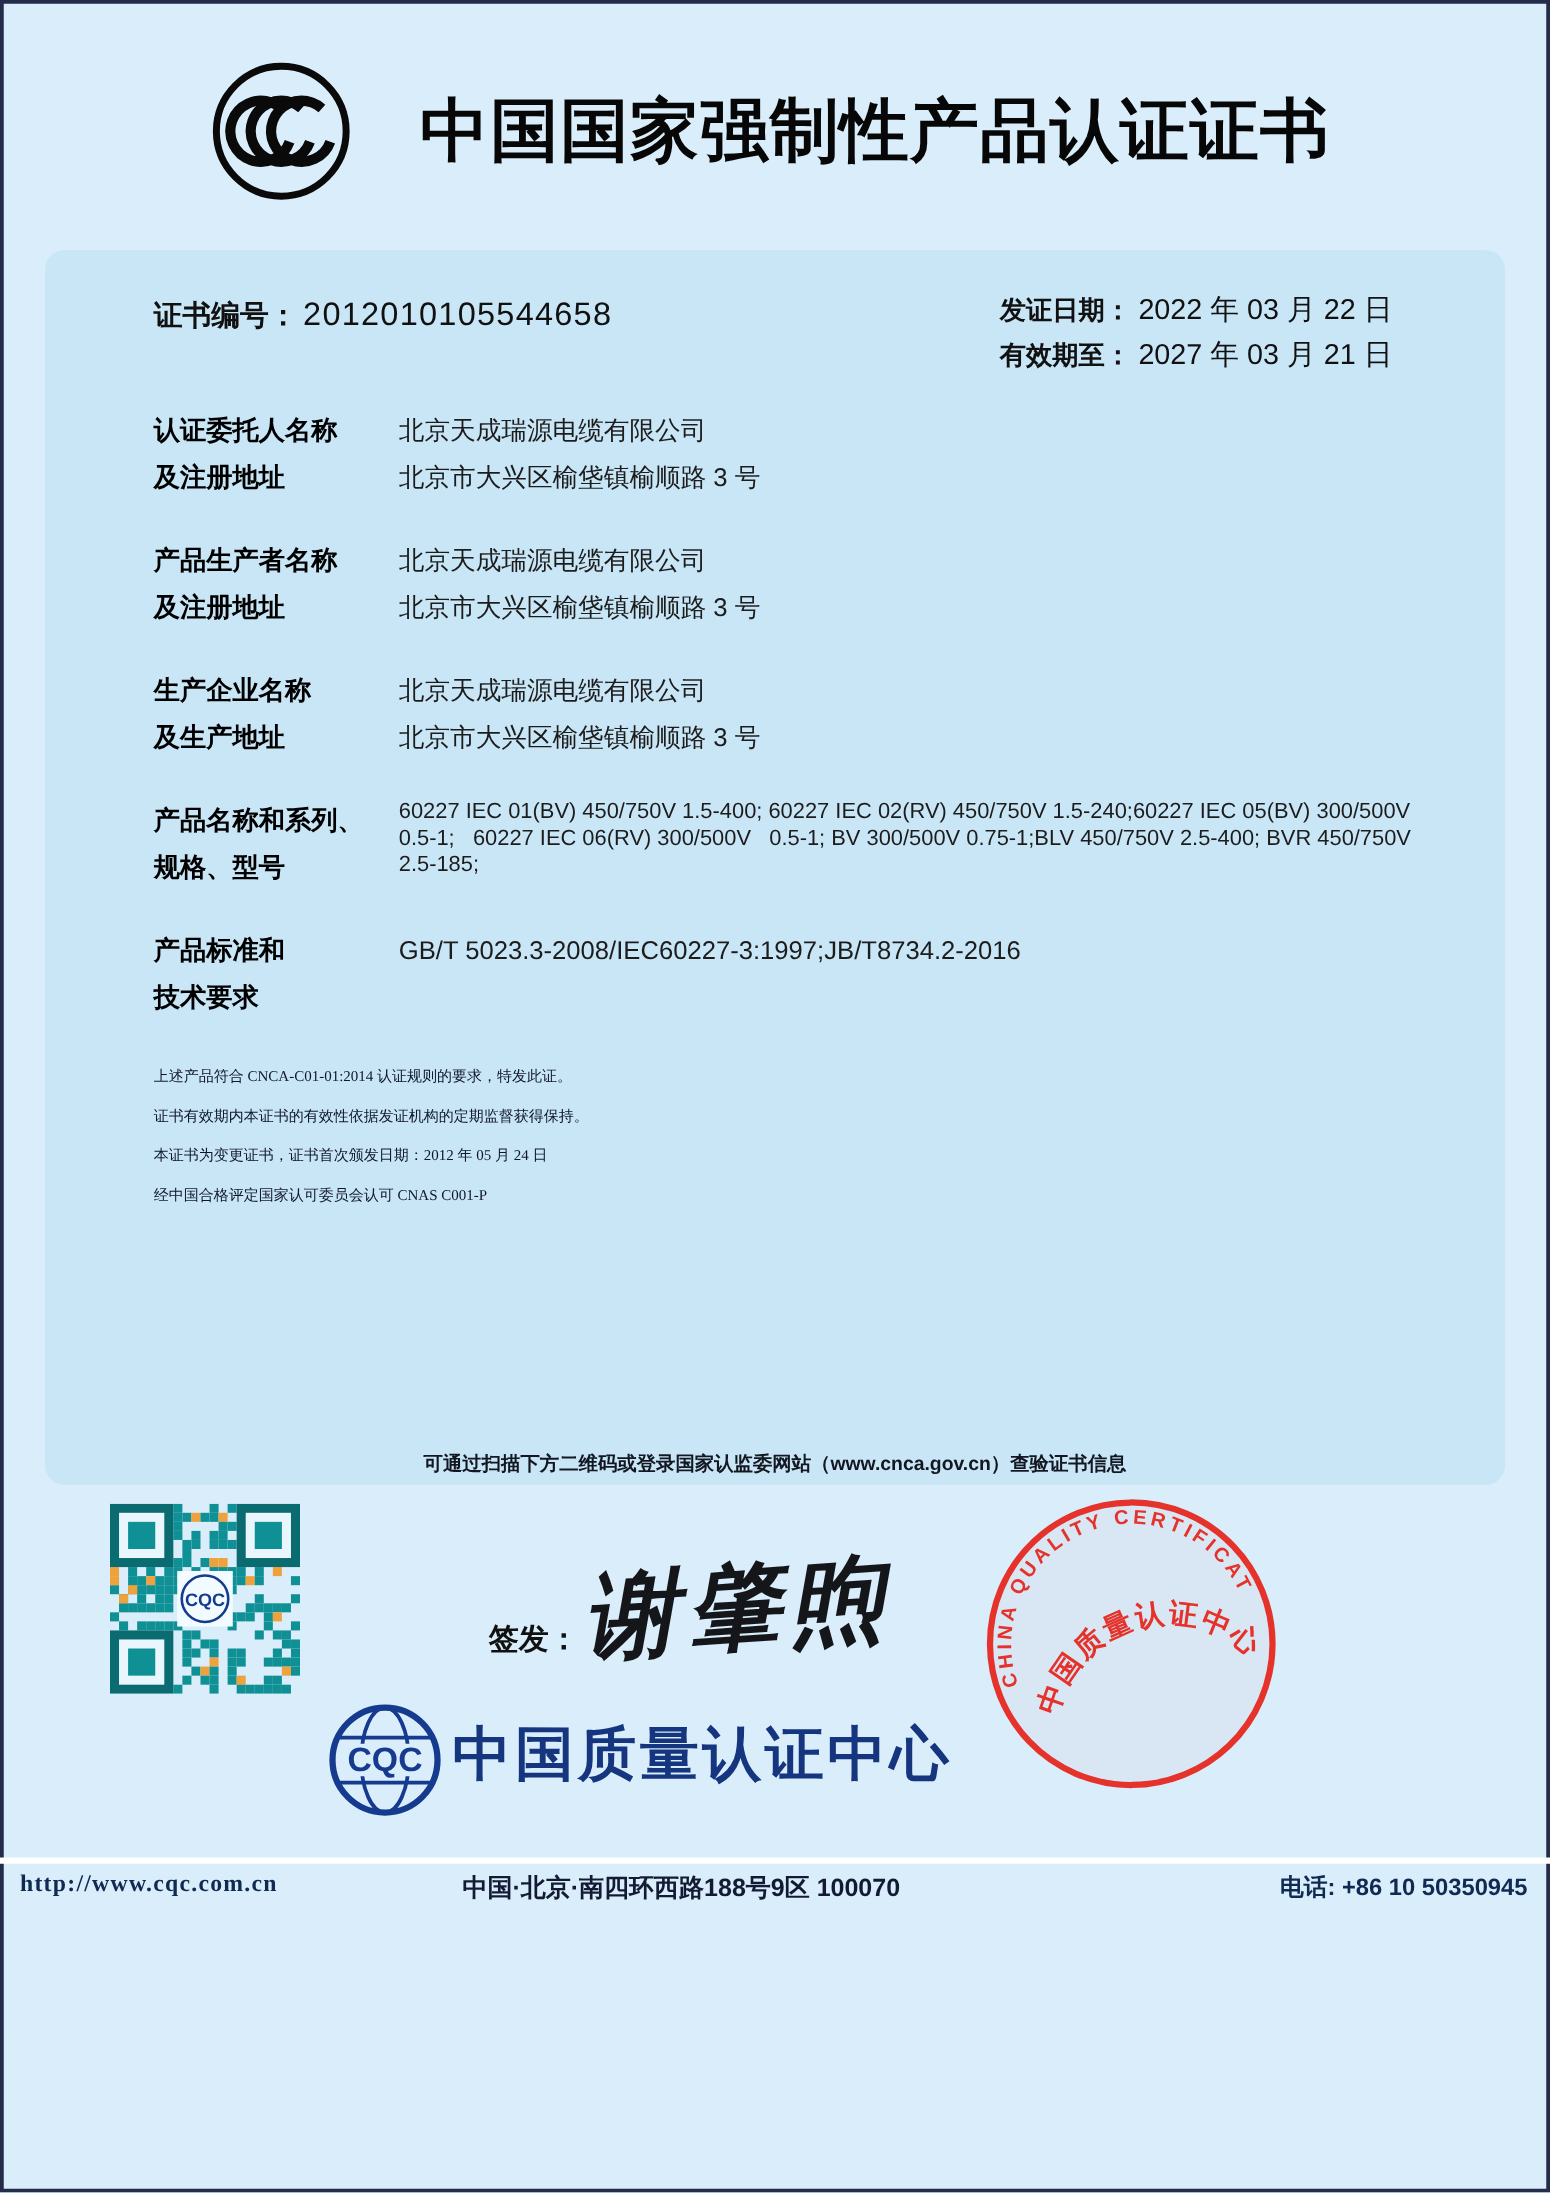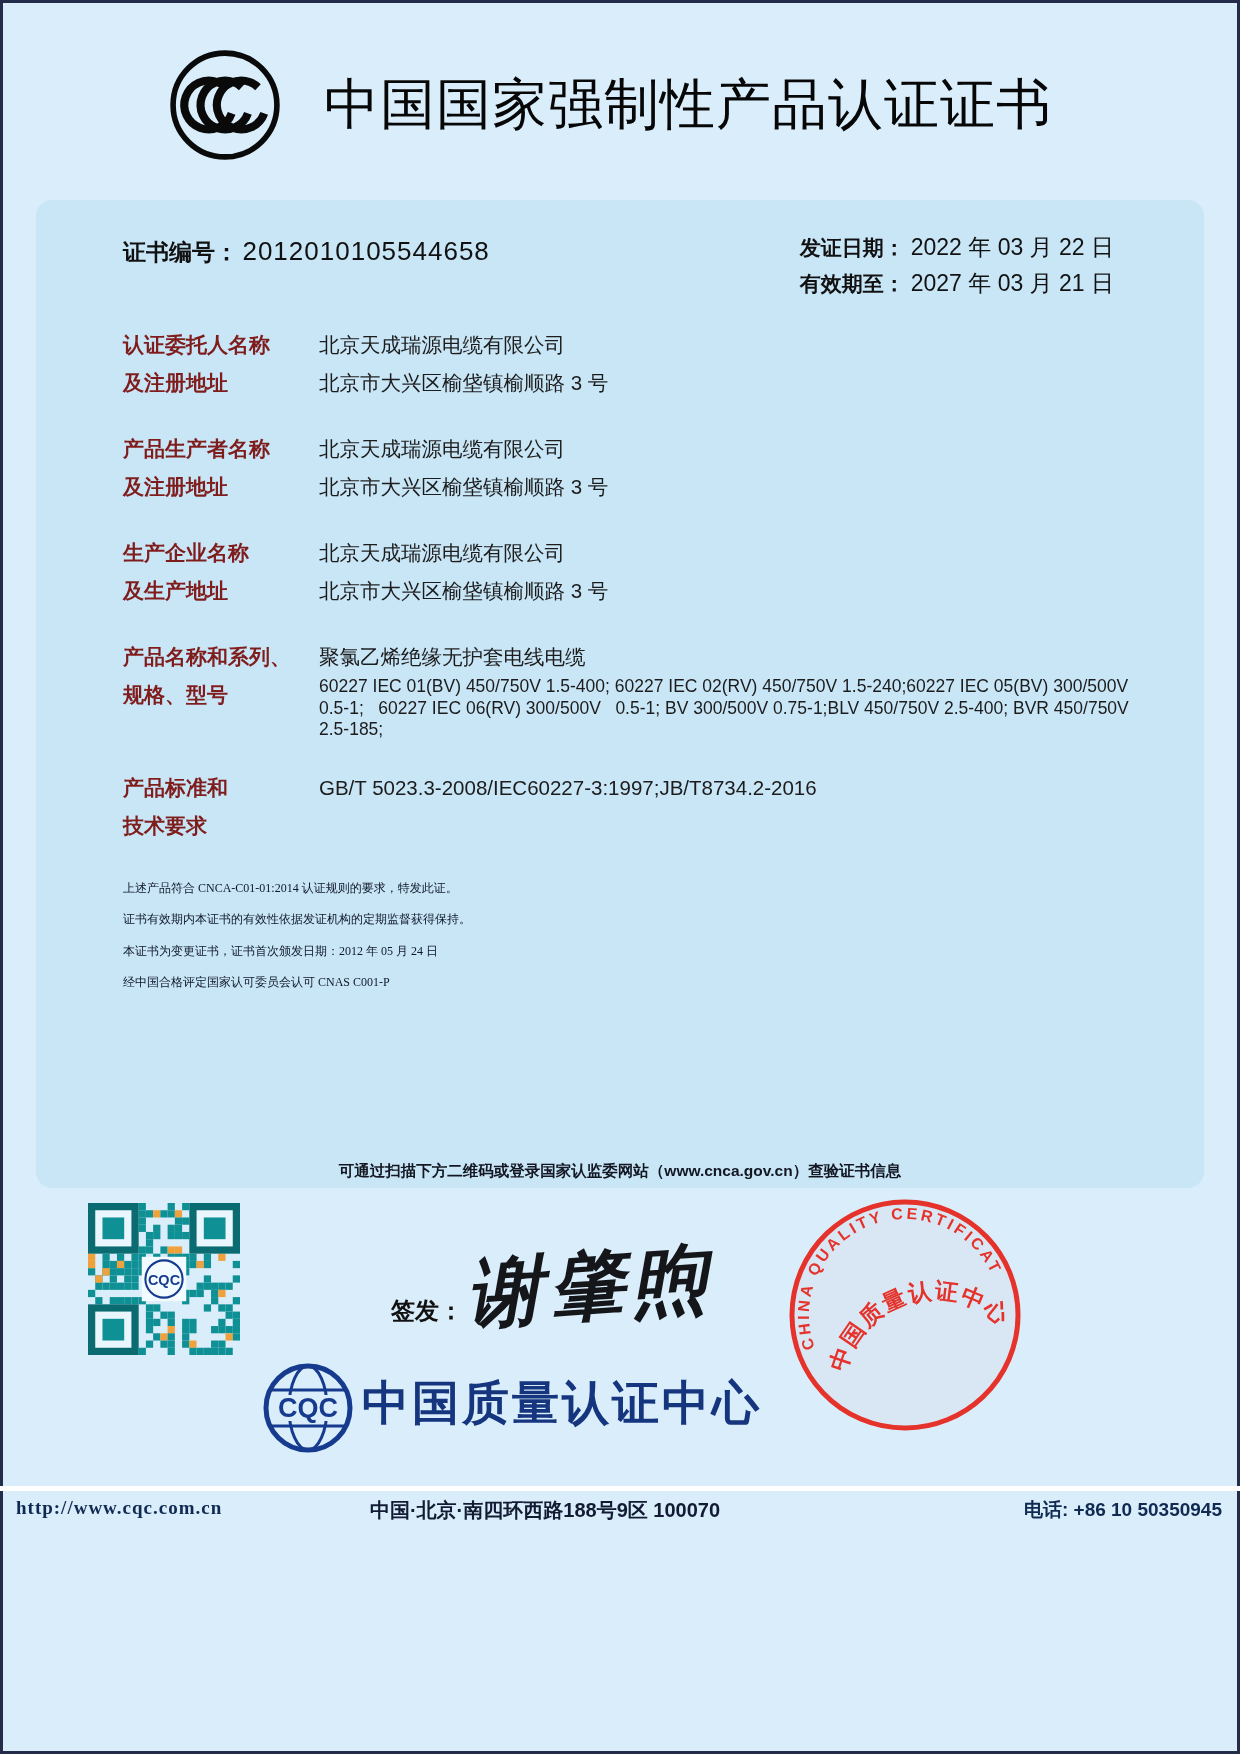--- a/index.html
+++ b/index.html
@@ -7,38 +7,38 @@
   .page {
     position: relative; width: 1240px; height: 1754px;
     background: #d9edfb; overflow: hidden;
     font-family: "Liberation Sans", sans-serif; color: #111;
     box-shadow: inset 0 0 0 3px #232c49;
   }
 
   
   .header { position: absolute; top: 48px; left: 168px; display: flex; align-items: center; gap: 42px; }
   .ccc-logo { width: 114px; height: 114px; flex: none; }
-  .title { margin: 0; font-size: 55px; font-weight: 400; letter-spacing: 1px; color: #070707; white-space: nowrap; }
+  .title { margin: 12px; font-size: 55px; font-weight: 700; letter-spacing: 1px; color: #070707; white-space: nowrap; }
 
   
   .panel {
     position: absolute; left: 36px; top: 200px; width: 1168px; height: 988px;
     background: #c9e6f7; border-radius: 16px; padding: 30px 58px 0 87px;
   }
   .toprow { display: flex; justify-content: space-between; align-items: flex-start; }
   .certno { margin-top: 6px; }
   .certno .lab { font-family: "Liberation Serif", serif; font-weight: bold; font-size: 23px; }
   .certno .num { font-size: 26px; letter-spacing: 1px; }
   .dates { font-size: 21px; line-height: 35px; margin-right: 32px; }
   .dates .lab { font-family: "Liberation Serif", serif; font-weight: bold; }
   .dates .v { font-size: 23px; }
 
   .fields { margin-top: 24px; }
   .field { display: flex; margin-bottom: 28px; }
-  .lblcol { width: 172px; margin-right: 24px; flex: none; font-weight: bold; font-size: 21px; line-height: 38px; color: #7f1d1d; }
+  .lblcol { width: 172px; margin-right: 24px; flex: none; font-weight: bold; font-size: 21px; line-height: 38px; color: #000000; }
   .valcol { font-size: 20.5px; line-height: 38px; color: #1c1c1c; max-width: 850px; }
   .spec { font-size: 17.5px; line-height: 21.5px; white-space: pre-wrap; max-width: 845px; }
 
   .statements { margin-top: 26px; font-family: "Liberation Serif", serif; font-size: 12px; line-height: 31.5px; color: #0f172a; }
 
   .note { position: absolute; left: 0; right: 0; bottom: 6px; text-align: center; font-size: 15.5px; font-weight: bold; color: #131722; }
 
   
   .qr { position: absolute; left: 88px; top: 1203px; }
   .sign-label { position: absolute; left: 391px; top: 1295px; font-family: "Liberation Serif", serif; font-weight: bold; font-size: 24px; }
@@ -126,21 +126,20 @@
           <div>北京市大兴区榆垡镇榆顺路 3 号</div>
         </div>
       </div>
 
       <div class="field">
         <div class="lblcol">
           <div>产品名称和系列、</div>
           <div>规格、型号</div>
         </div>
         <div class="valcol">
-          <div>聚氯乙烯绝缘无护套电线电缆</div>
           <div class="spec">60227 IEC 01(BV) 450/750V 1.5-400; 60227 IEC 02(RV) 450/750V 1.5-240;60227 IEC 05(BV) 300/500V   0.5-1;   60227 IEC 06(RV) 300/500V   0.5-1; BV 300/500V 0.75-1;BLV 450/750V 2.5-400; BVR 450/750V 2.5-185;</div>
         </div>
       </div>
 
       <div class="field">
         <div class="lblcol">
           <div>产品标准和</div>
           <div>技术要求</div>
         </div>
         <div class="valcol">

